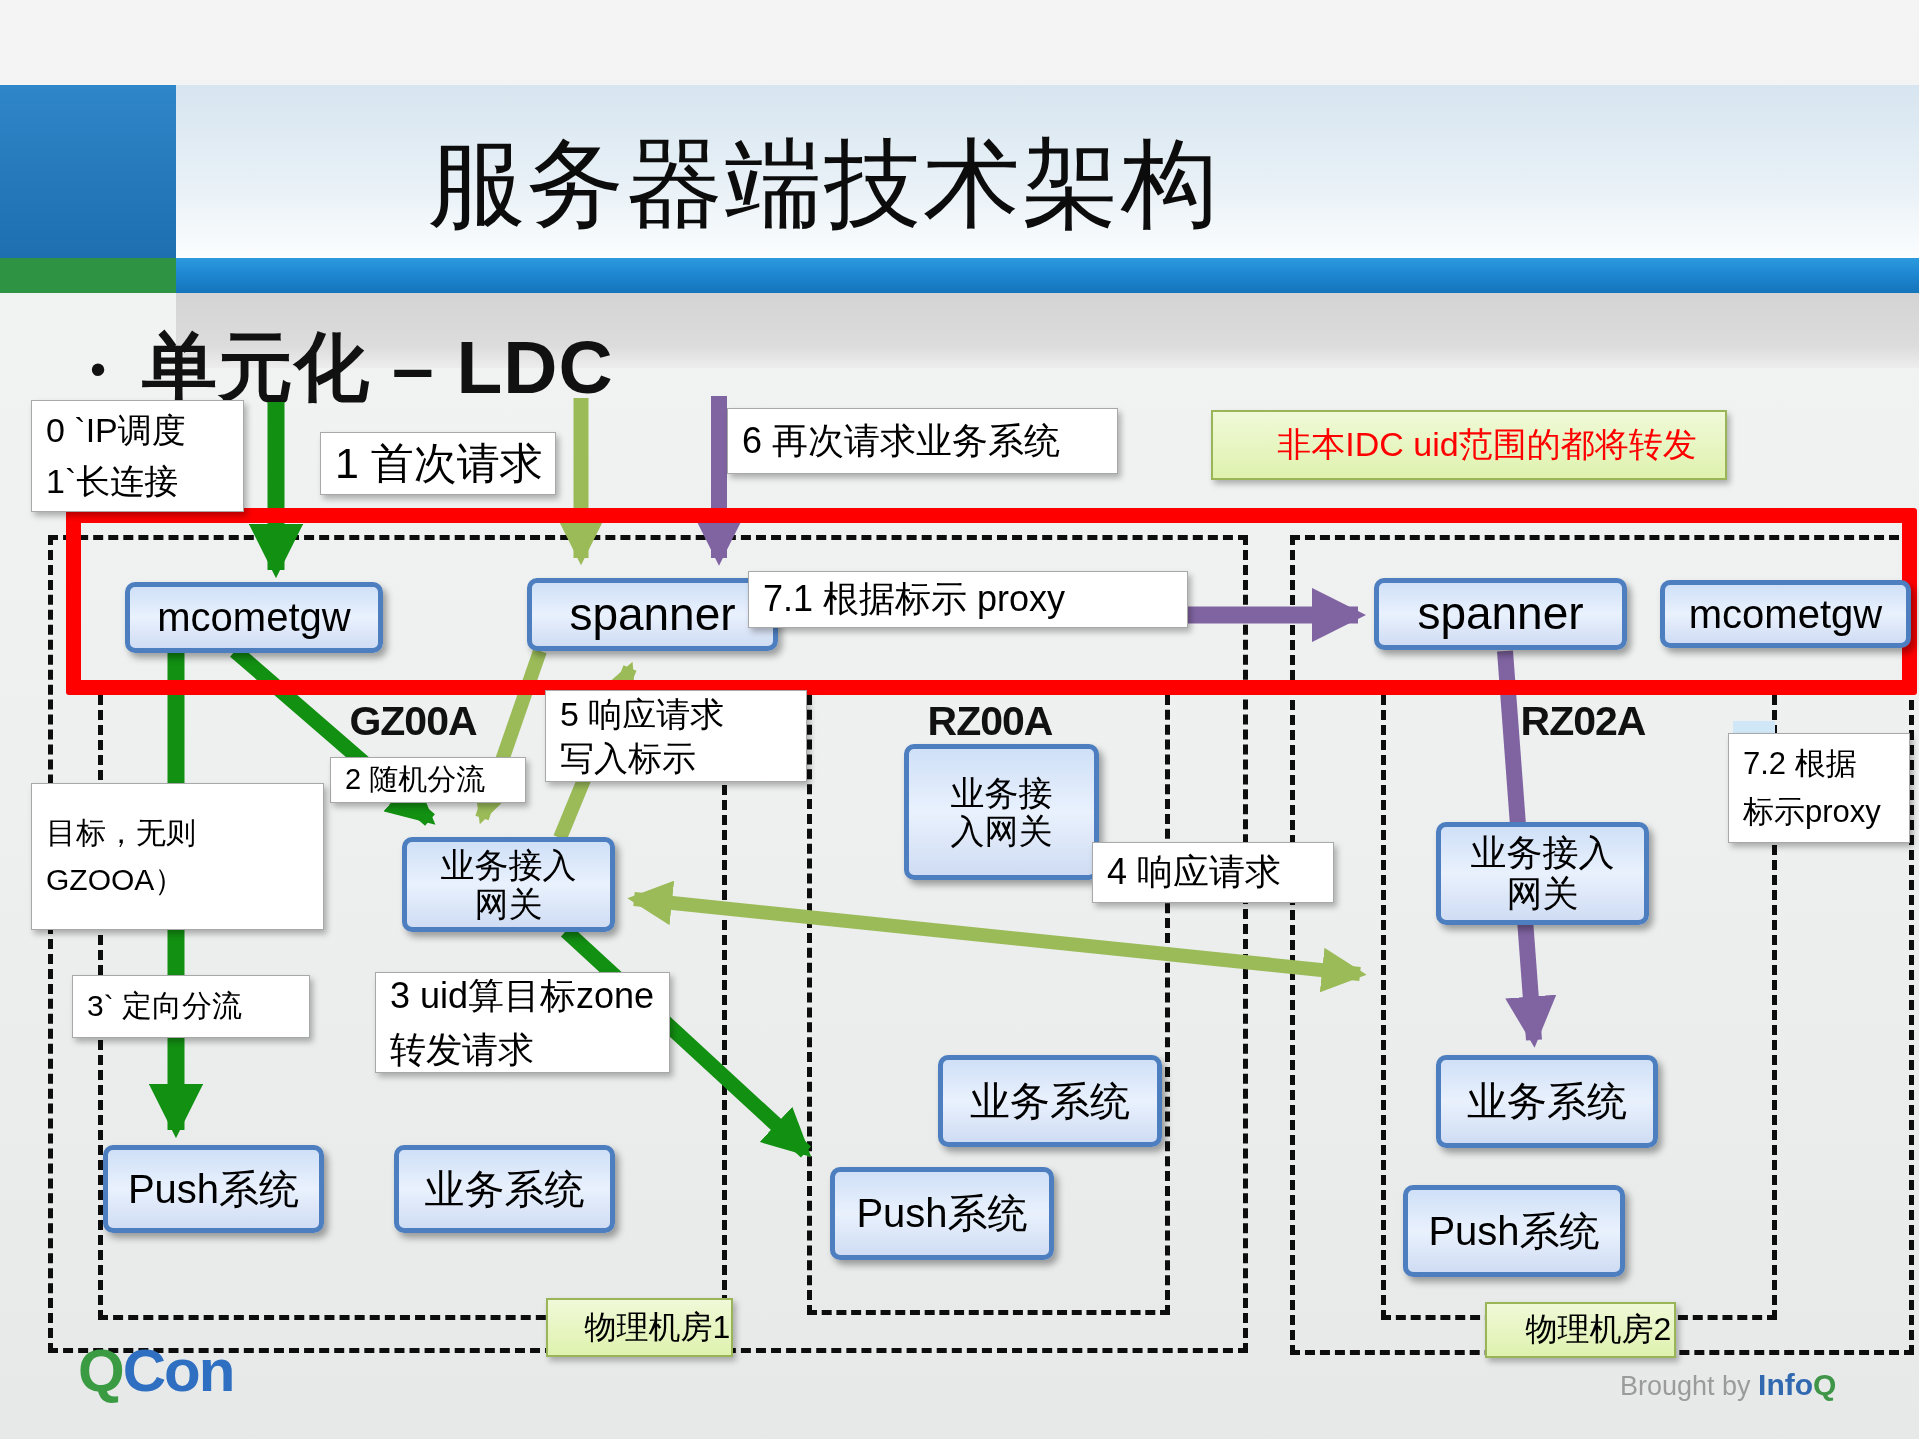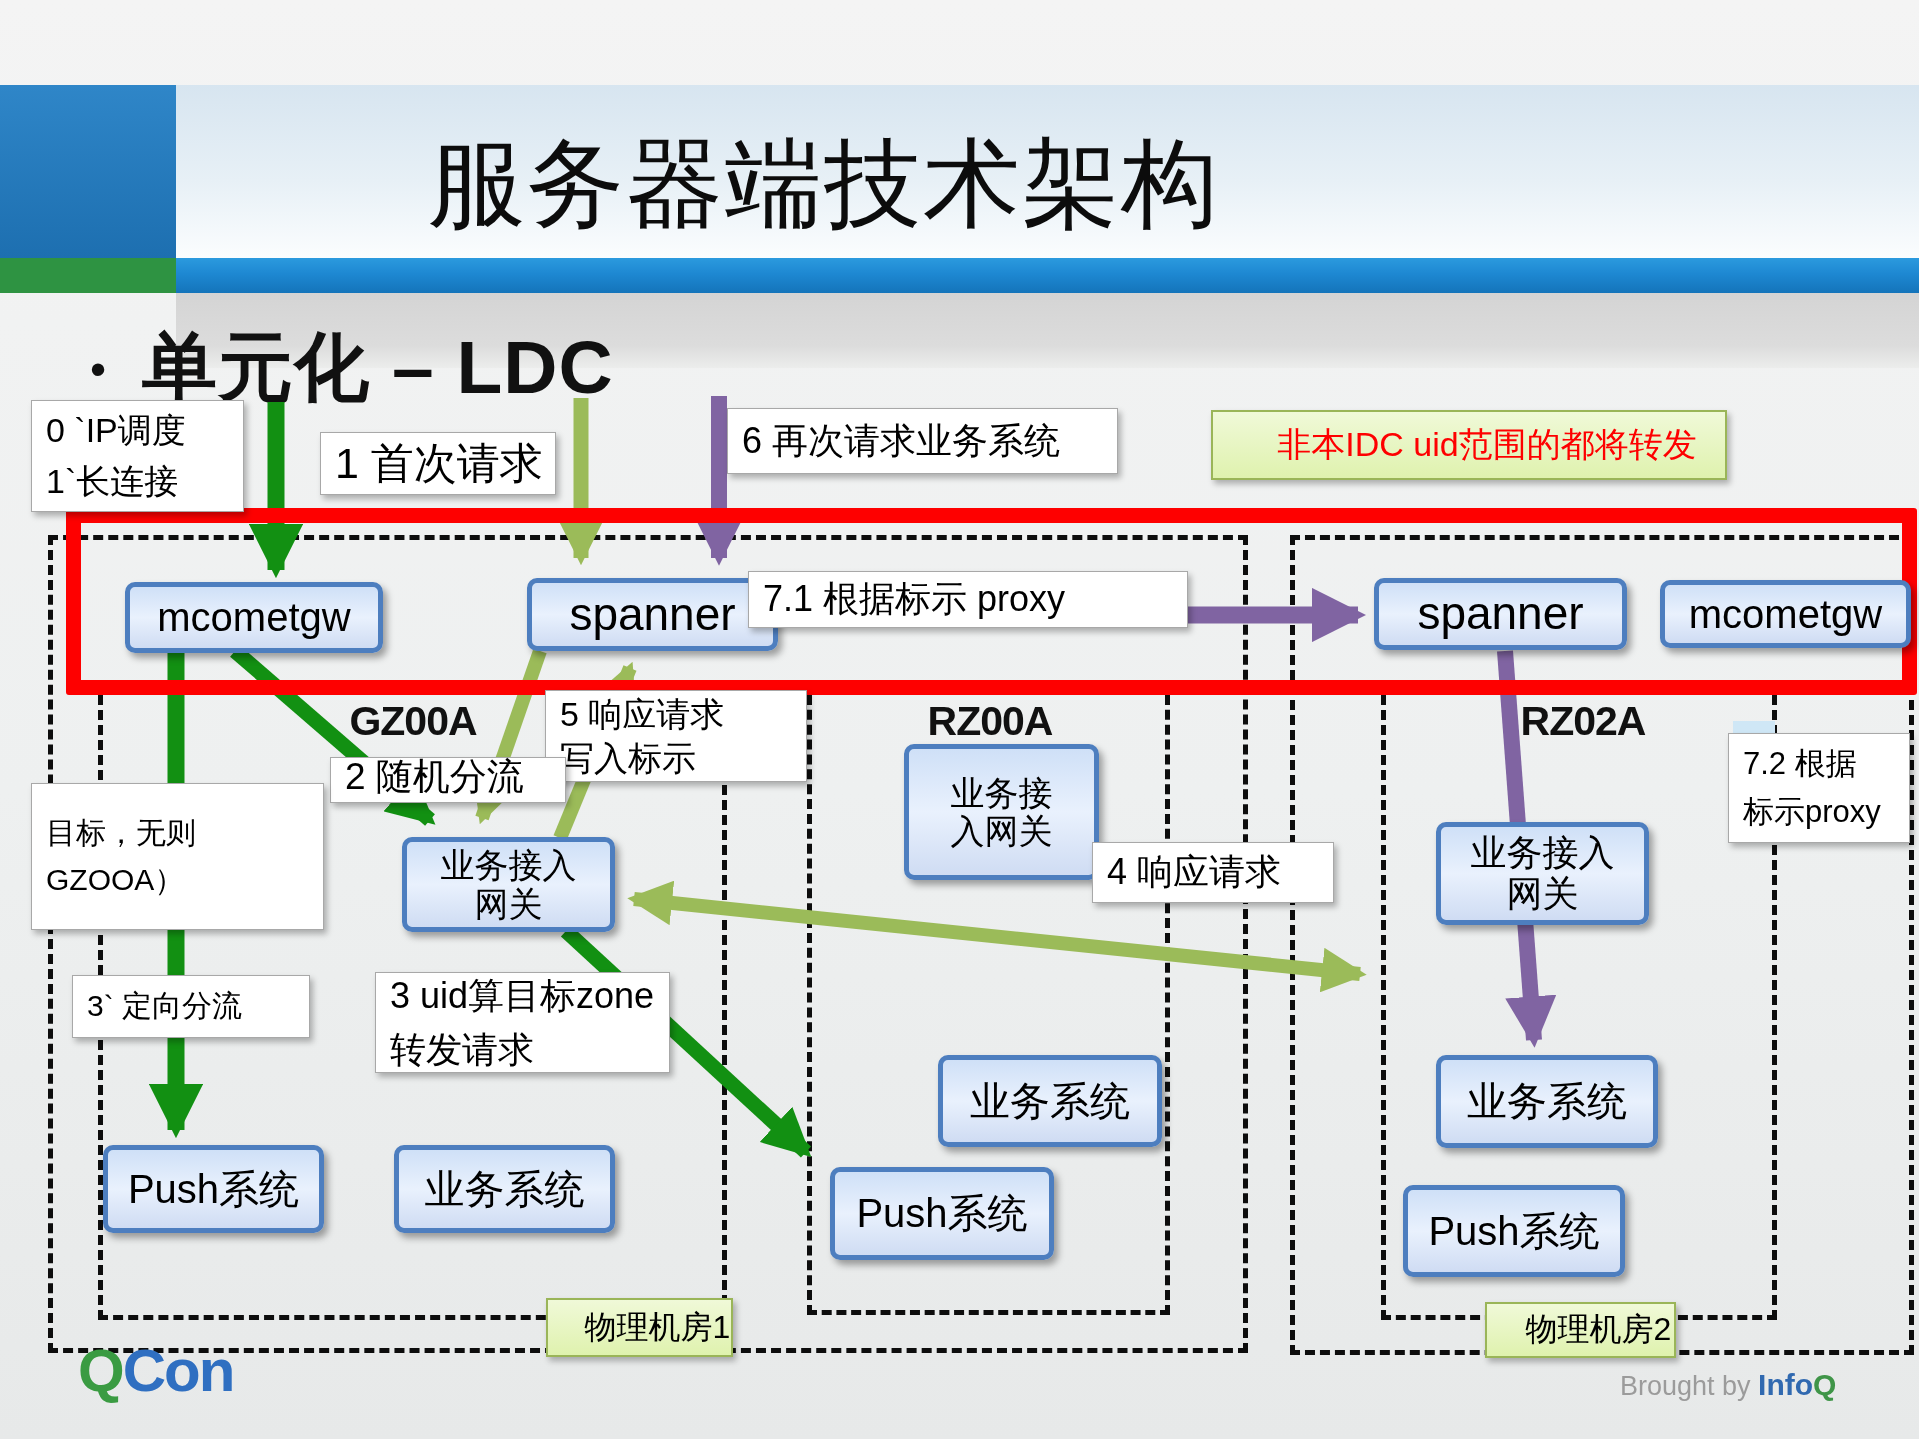--- a/index.html
+++ b/index.html
@@ -172,21 +172,21 @@
   <div class="abs wlabel" style="left:727px;top:408px;width:391px;height:66px;font-size:36px;">
     <span>6 再次请求业务系统</span>
   </div>
   <div class="abs wlabel" style="left:748px;top:527px;width:440px;height:57px;font-size:36px;margin-top:44px;">
     <span>7.1 根据标示 proxy</span>
   </div>
   <div class="abs wlabel" style="left:545px;top:690px;width:262px;height:92px;font-size:34px;line-height:1.3;">
     <span>5 响应请求</span>
     <span>写入标示</span>
   </div>
-  <div class="abs wlabel" style="left:330px;top:757px;width:236px;height:46px;font-size:37px;justify-content:flex-end;">
+  <div class="abs wlabel" style="left:330px;top:757px;width:196px;height:46px;font-size:29px;">
     <span>2 随机分流</span>
   </div>
   <div class="abs wlabel" style="left:31px;top:783px;width:293px;height:147px;font-size:30px;line-height:1.55;">
     <span>目标，无则</span>
     <span>GZOOA）</span>
   </div>
   <div class="abs wlabel" style="left:72px;top:975px;width:238px;height:63px;font-size:30px;">
     <span>3` 定向分流</span>
   </div>
   <div class="abs wlabel" style="left:375px;top:972px;width:295px;height:101px;font-size:36px;line-height:1.5;">

